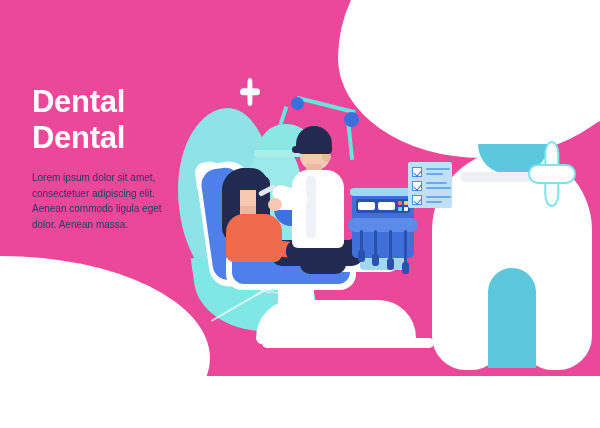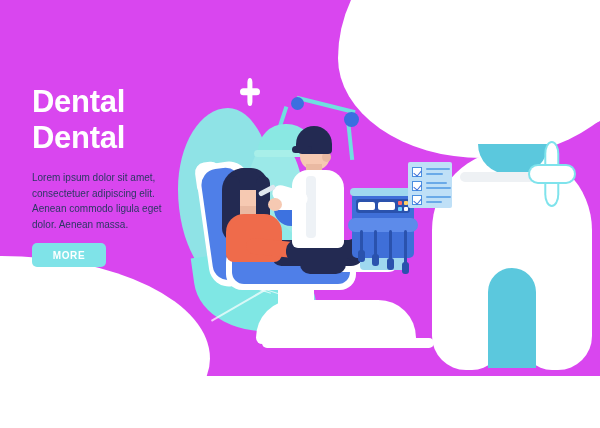--- a/index.html
+++ b/index.html
@@ -1,20 +1,20 @@
 <!DOCTYPE html>
 <html><head>
 <meta charset="utf-8">
 <style>
   html,body{margin:0;padding:0;background:#ffffff;}
   #stage{
     position:relative;
     width:600px;height:376px;
     overflow:hidden;
-    background:#d946ef;
+    background:#ec4899;
     font-family:"Liberation Sans", sans-serif;
   }
 
   
   .blob-tr{
     position:absolute;top:-92px;right:-38px;
     width:300px;height:250px;
     background:#ffffff;
     border-radius:56% 44% 52% 48% / 60% 56% 44% 40%;
   }
@@ -524,15 +524,14 @@
       <div class="cline" style="left:14px;top:1px;width:25px;height:2.4px;"></div>
       <div class="cline" style="left:14px;top:6px;width:16px;height:2.4px;"></div>
     </div>
   </div>
 
   <div class="title">
     <div>Dental</div>
     <div>Dental</div>
   </div>
   <div class="body">Lorem ipsum dolor sit amet, consectetuer adipiscing elit. Aenean commodo ligula eget dolor. Aenean massa.</div>
-  <button class="more-btn">MORE</button>
 
 </div>
 
 </body></html>

